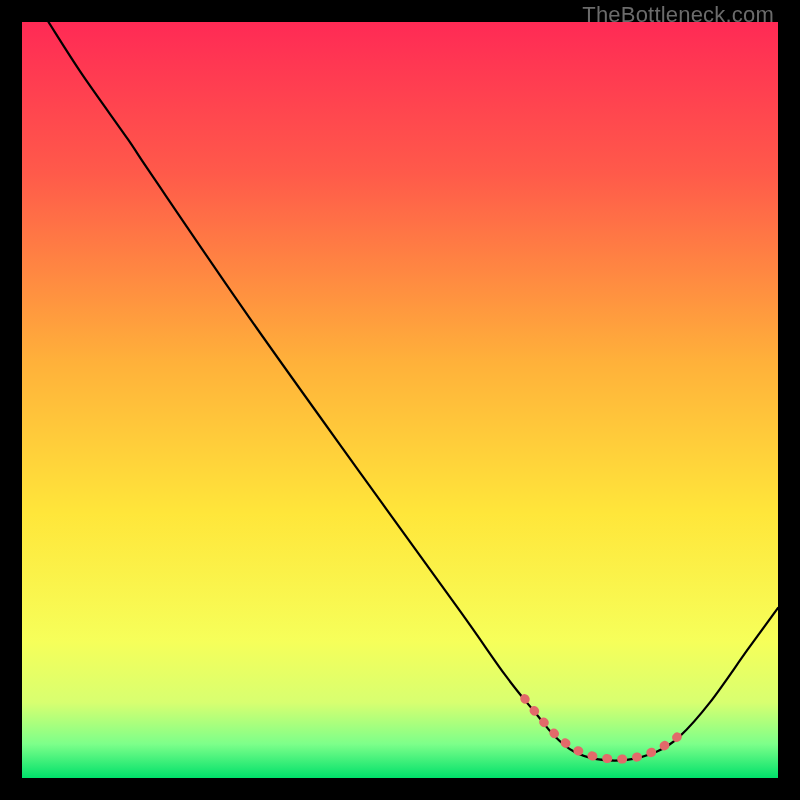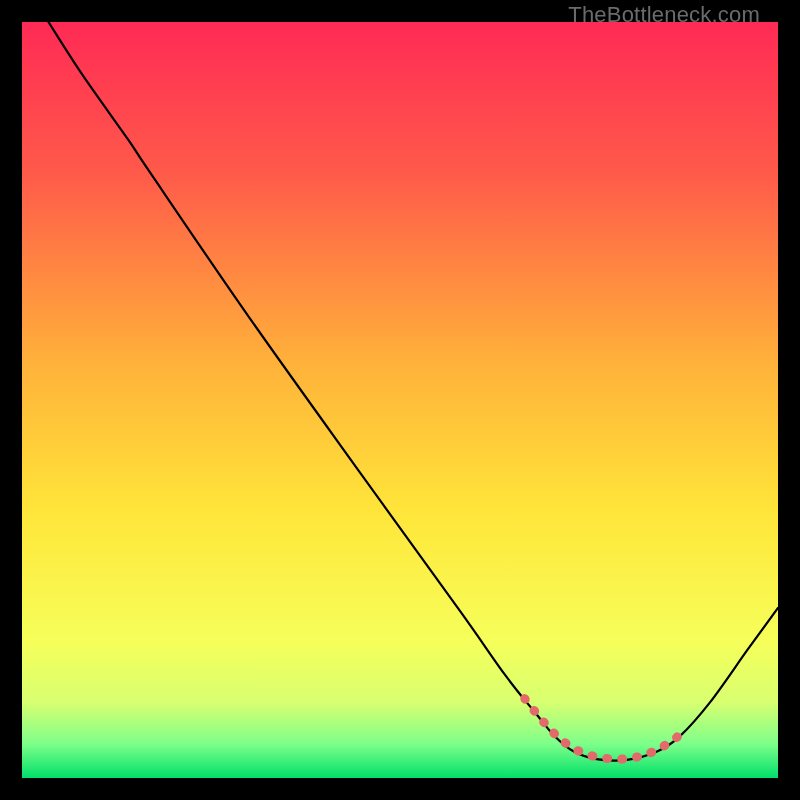--- a/index.html
+++ b/index.html
@@ -22,21 +22,21 @@
   .plot {
     position: absolute;
     left: 0;
     top: 0;
     width: 756px;
     height: 756px;
   }
   .watermark {
     position: absolute;
     top: 2px;
-    right: 40px;
+    right: 26px;
     color: #6b6b6b;
     font-size: 22px;
     font-weight: 500;
     letter-spacing: 0.2px;
   }
 </style>
 </head>
 <body>
 
 <div class="frame">

